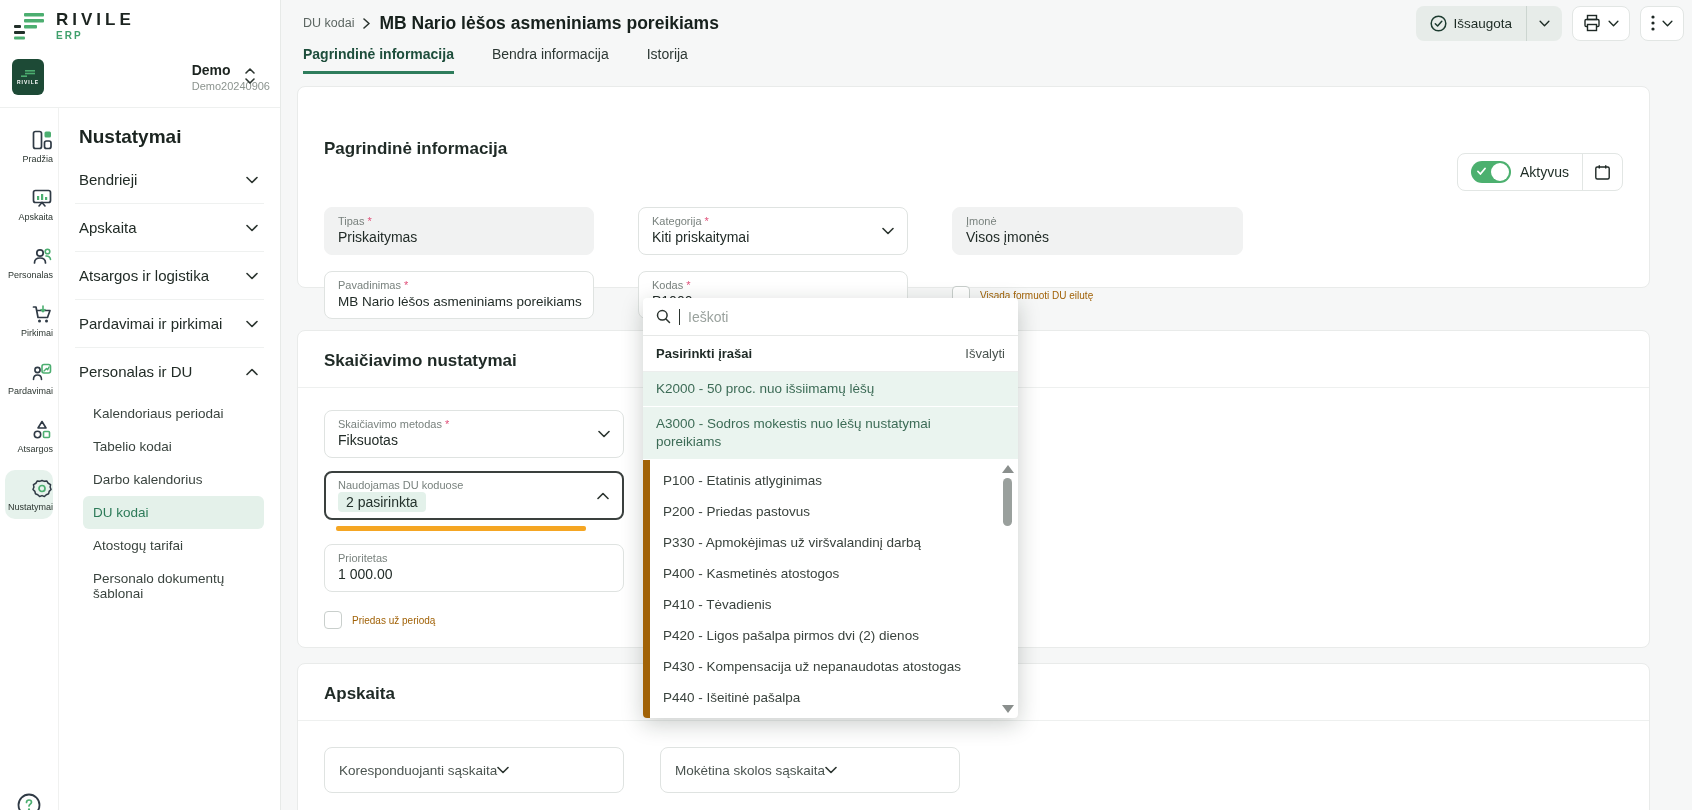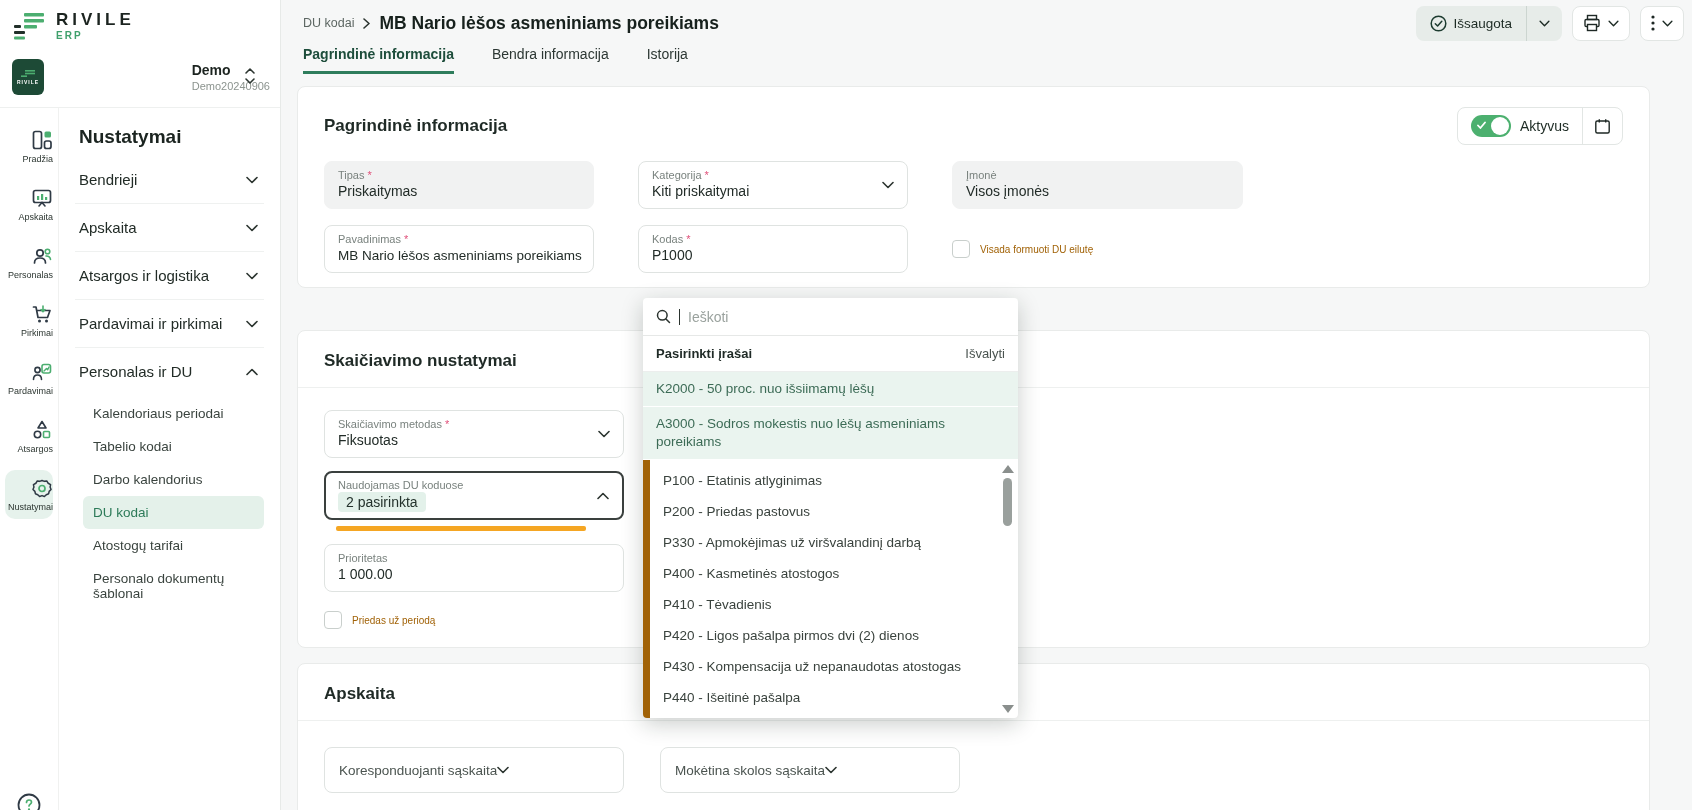--- a/index.html
+++ b/index.html
@@ -52,21 +52,21 @@
   
   .tabs { position:absolute; left:303px; top:46px; display:flex; gap:38px; }
   .tab { font-size:14px; color:#2c3733; padding-bottom:9px; cursor:pointer; }
   .tab.active { color:#1d4d3b; font-weight:bold; border-bottom:3px solid #2e7d5c; }
 
   
   .card { position:absolute; left:297px; width:1353px; background:#fff; border:1px solid #e9ebea; border-radius:8px; }
   .card-title { font-size:17px; font-weight:bold; color:#1f2a26; }
   .card1 { top:86px; height:202px; padding:20px 26px; }
   .card1-head { display:flex; align-items:center; justify-content:space-between; }
-  .active-box { display:flex; align-items:center; background:#fff; border:1px solid #e2e6e4; border-radius:8px; height:38px; }
+  .active-box { display:flex; align-items:center; background:#fff; border:1px solid #e2e6e4; border-radius:8px; height:38px;margin-top:46px; }
   .active-cell { display:flex; align-items:center; gap:9px; padding:0 13px; }
   .active-label { font-size:14px; color:#1d2b24; }
   .active-split { width:1px; align-self:stretch; background:#e2e6e4; }
   .cal-cell { padding:0 11px; display:flex; align-items:center; cursor:pointer; }
   .toggle { width:40px; height:22px; background:#4cb06f; border-radius:11px; position:relative; cursor:pointer; }
   .toggle .knob { position:absolute; right:2px; top:2px; width:18px; height:18px; background:#fff; border-radius:50%; }
   .toggle svg { position:absolute; left:6px; top:6px; }
 
   .fields-row { display:flex; gap:44px; margin-top:16px; }
   .field { width:270px; border:1px solid #dfe3e1; border-radius:8px; background:#fff; padding:7px 13px; position:relative; cursor:text; }
@@ -457,21 +457,21 @@
     <span class="caret-bar"></span>
     <input class="search-input" type="text" placeholder="Ieškoti" style="">
   </div>
 
   <div class="sel-head">
     <span class="sel-head-label">Pasirinkti įrašai</span>
     <span class="clear-link">Išvalyti</span>
   </div>
 
   <div class="sel-item">K2000 - 50 proc. nuo išsiimamų lėšų</div>
-  <div class="sel-item">A3000 - Sodros mokestis nuo lėšų asmeniniams poreikiams</div>
+  <div class="sel-item">A3000 - Sodros mokestis nuo lėšų nustatymai poreikiams</div>
 
   <div class="options">
     <div class="option">P100 - Etatinis atlyginimas</div>
     <div class="option">P200 - Priedas pastovus</div>
     <div class="option">P330 - Apmokėjimas už viršvalandinį darbą</div>
     <div class="option">P400 - Kasmetinės atostogos</div>
     <div class="option">P410 - Tėvadienis</div>
     <div class="option">P420 - Ligos pašalpa pirmos dvi (2) dienos</div>
     <div class="option">P430 - Kompensacija už nepanaudotas atostogas</div>
     <div class="option">P440 - Išeitinė pašalpa</div>

